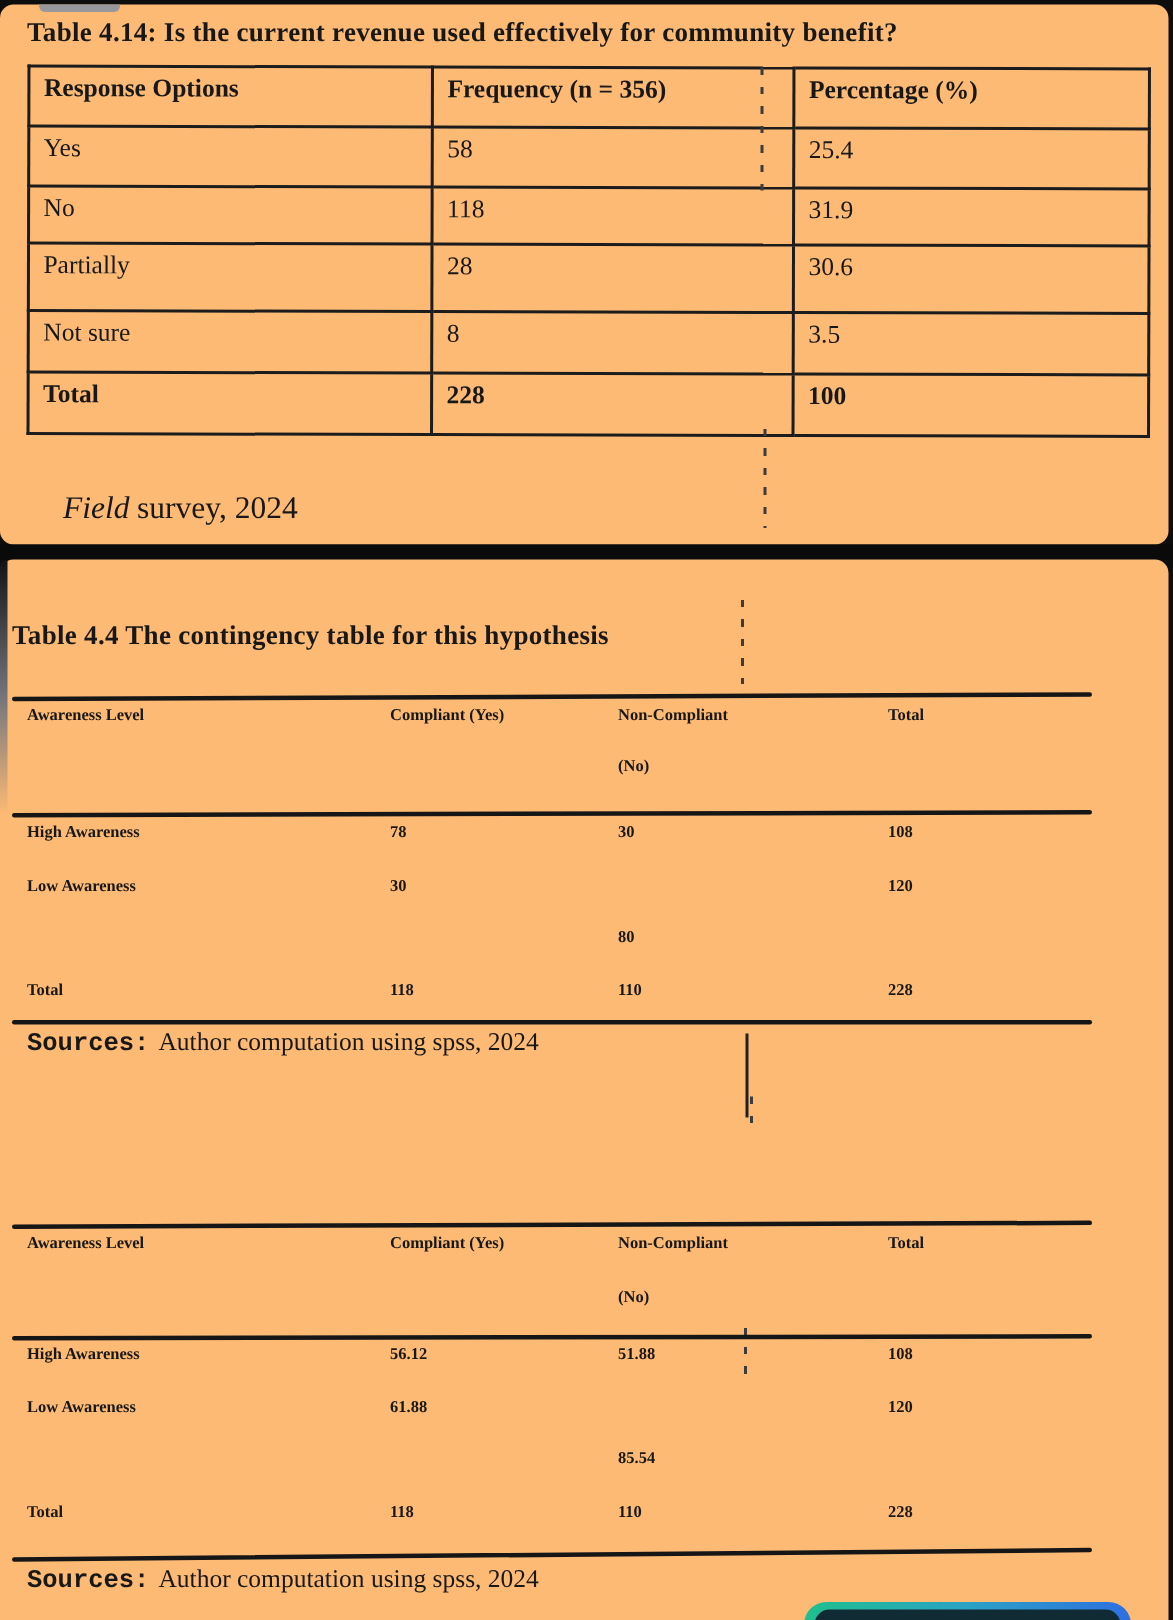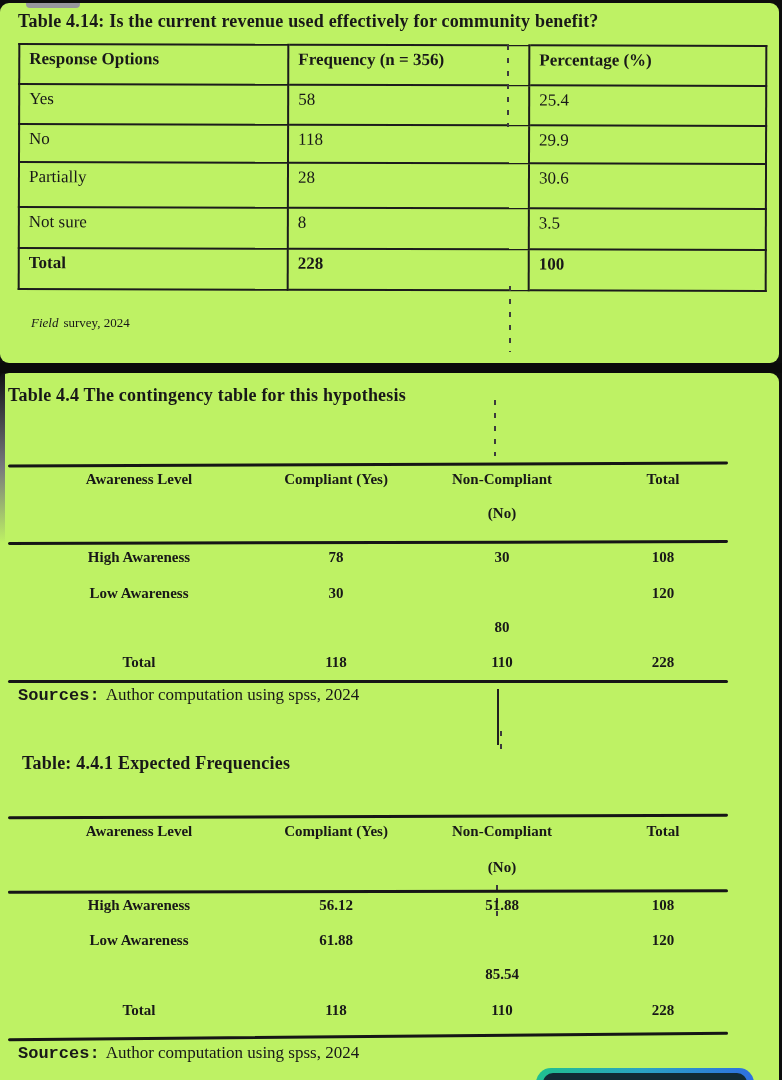--- a/index.html
+++ b/index.html
@@ -6,54 +6,54 @@
   html, body { margin: 0; padding: 0; }
   body {
     width: 782px; height: 1080px;
     background: #0d0d0d;
     font-family: "Liberation Serif", serif;
     color: #181818;
     overflow: hidden;
   }
   .screen { position: relative; width: 782px; height: 1080px; overflow: hidden; background: #0d0d0d; }
 
-  .page { position: absolute; left: 0; width: 779px; background: #bef264; }
+  .page { position: absolute; left: 0; width: 779px; background: #fdba74; }
   .page1 { top: 3px; height: 360px; border-radius: 9px; }
   .page2 { top: 373px; height: 707px; border-radius: 9px 9px 0 0; }
 
   .separator { position: absolute; left: 0; top: 363px; width: 782px; height: 10px; background: #0a0a0a; }
 
   .doc-title { position: absolute; margin: 0; font-size: 18px; font-weight: bold; letter-spacing: 0.2px; white-space: nowrap; }
   #title-414 { left: 18px; top: 8px; }
-  #title-44  { left: 8px;  top: 12px; text-align: right; }
+  #title-44  { left: 8px;  top: 40px; text-align: right; }
   #title-441 { left: 22px; top: 380px; }
 
   
   .btable {
     position: absolute; left: 18px; top: 41px;
     border-collapse: collapse; table-layout: fixed; width: 747px;
     transform: rotate(0.15deg);
   }
   .btable th, .btable td {
     border: 2px solid #1c1c1c;
     vertical-align: top; text-align: left;
     padding: 4px 9px; font-size: 17px; font-weight: normal;
   }
   .btable th { font-weight: bold; }
   .btable tr.total-row td { font-weight: bold; }
 
-  .caption { position: absolute; left: 26px; top: 307px; margin: 5px; font-size: 13px; }
+  .caption { position: absolute; left: 26px; top: 307px; margin: 16px; font-size: 21px; }
   .caption .lead { font-style: italic; margin-right: 5px; }
 
   
   .rule { position: absolute; left: 8px; width: 720px; height: 3px; background: #161616; border-radius: 2px; }
   .orow {
     position: absolute; left: 8px; width: 726px;
     display: grid; grid-template-columns: 252px 152px 180px 1fr;
-    font-size: 15px; font-weight: bold; white-space: nowrap; text-align: center;
+    font-size: 11px; font-weight: bold; white-space: nowrap;
   }
   .orow .c0 { padding-left: 10px; }
   .src { position: absolute; left: 18px; margin: 0; font-size: 17px; white-space: nowrap; }
   .src .slabel { font-weight: bold; margin-right: 6px; font-family: Liberation Mono, monospace; }
 
   
   .dashline {
     position: absolute; width: 2px;
     background-image: repeating-linear-gradient(to bottom, #3c3c3c 0 5px, transparent 5px 13px);
   }
@@ -101,21 +101,21 @@
       </thead>
       <tbody>
         <tr style="height:40px">
           <td>Yes</td>
           <td>58</td>
           <td>25.4</td>
         </tr>
         <tr style="height:38px">
           <td>No</td>
           <td>118</td>
-          <td>29.9</td>
+          <td>31.9</td>
         </tr>
         <tr style="height:45px">
           <td>Partially</td>
           <td>28</td>
           <td>30.6</td>
         </tr>
         <tr style="height:41px">
           <td>Not sure</td>
           <td>8</td>
           <td>3.5</td>
@@ -180,21 +180,20 @@
       <span class="c1">118</span>
       <span class="c2">110</span>
       <span class="c3">228</span>
     </div>
     <div class="rule" style="top:307px;"></div>
     <p class="src" style="top:312px;"><span class="slabel">Sources:</span><span>Author computation using spss, 2024</span></p>
 
     <div class="solidline" style="left:497px; top:316px; height:56px;"></div>
     <div class="dashline" style="left:500px; top:358px; height:22px;"></div>
 
-    <h2 class="doc-title" id="title-441">Table: 4.4.1 Expected Frequencies</h2>
 
     <div class="rule" style="top:442px; transform:rotate(-0.2deg);"></div>
     <div class="orow" style="top:450px;">
       <span class="c0">Awareness Level</span>
       <span class="c1">Compliant (Yes)</span>
       <span class="c2">Non-Compliant</span>
       <span class="c3">Total</span>
     </div>
     <div class="orow" style="top:486px;">
       <span class="c0"></span>

